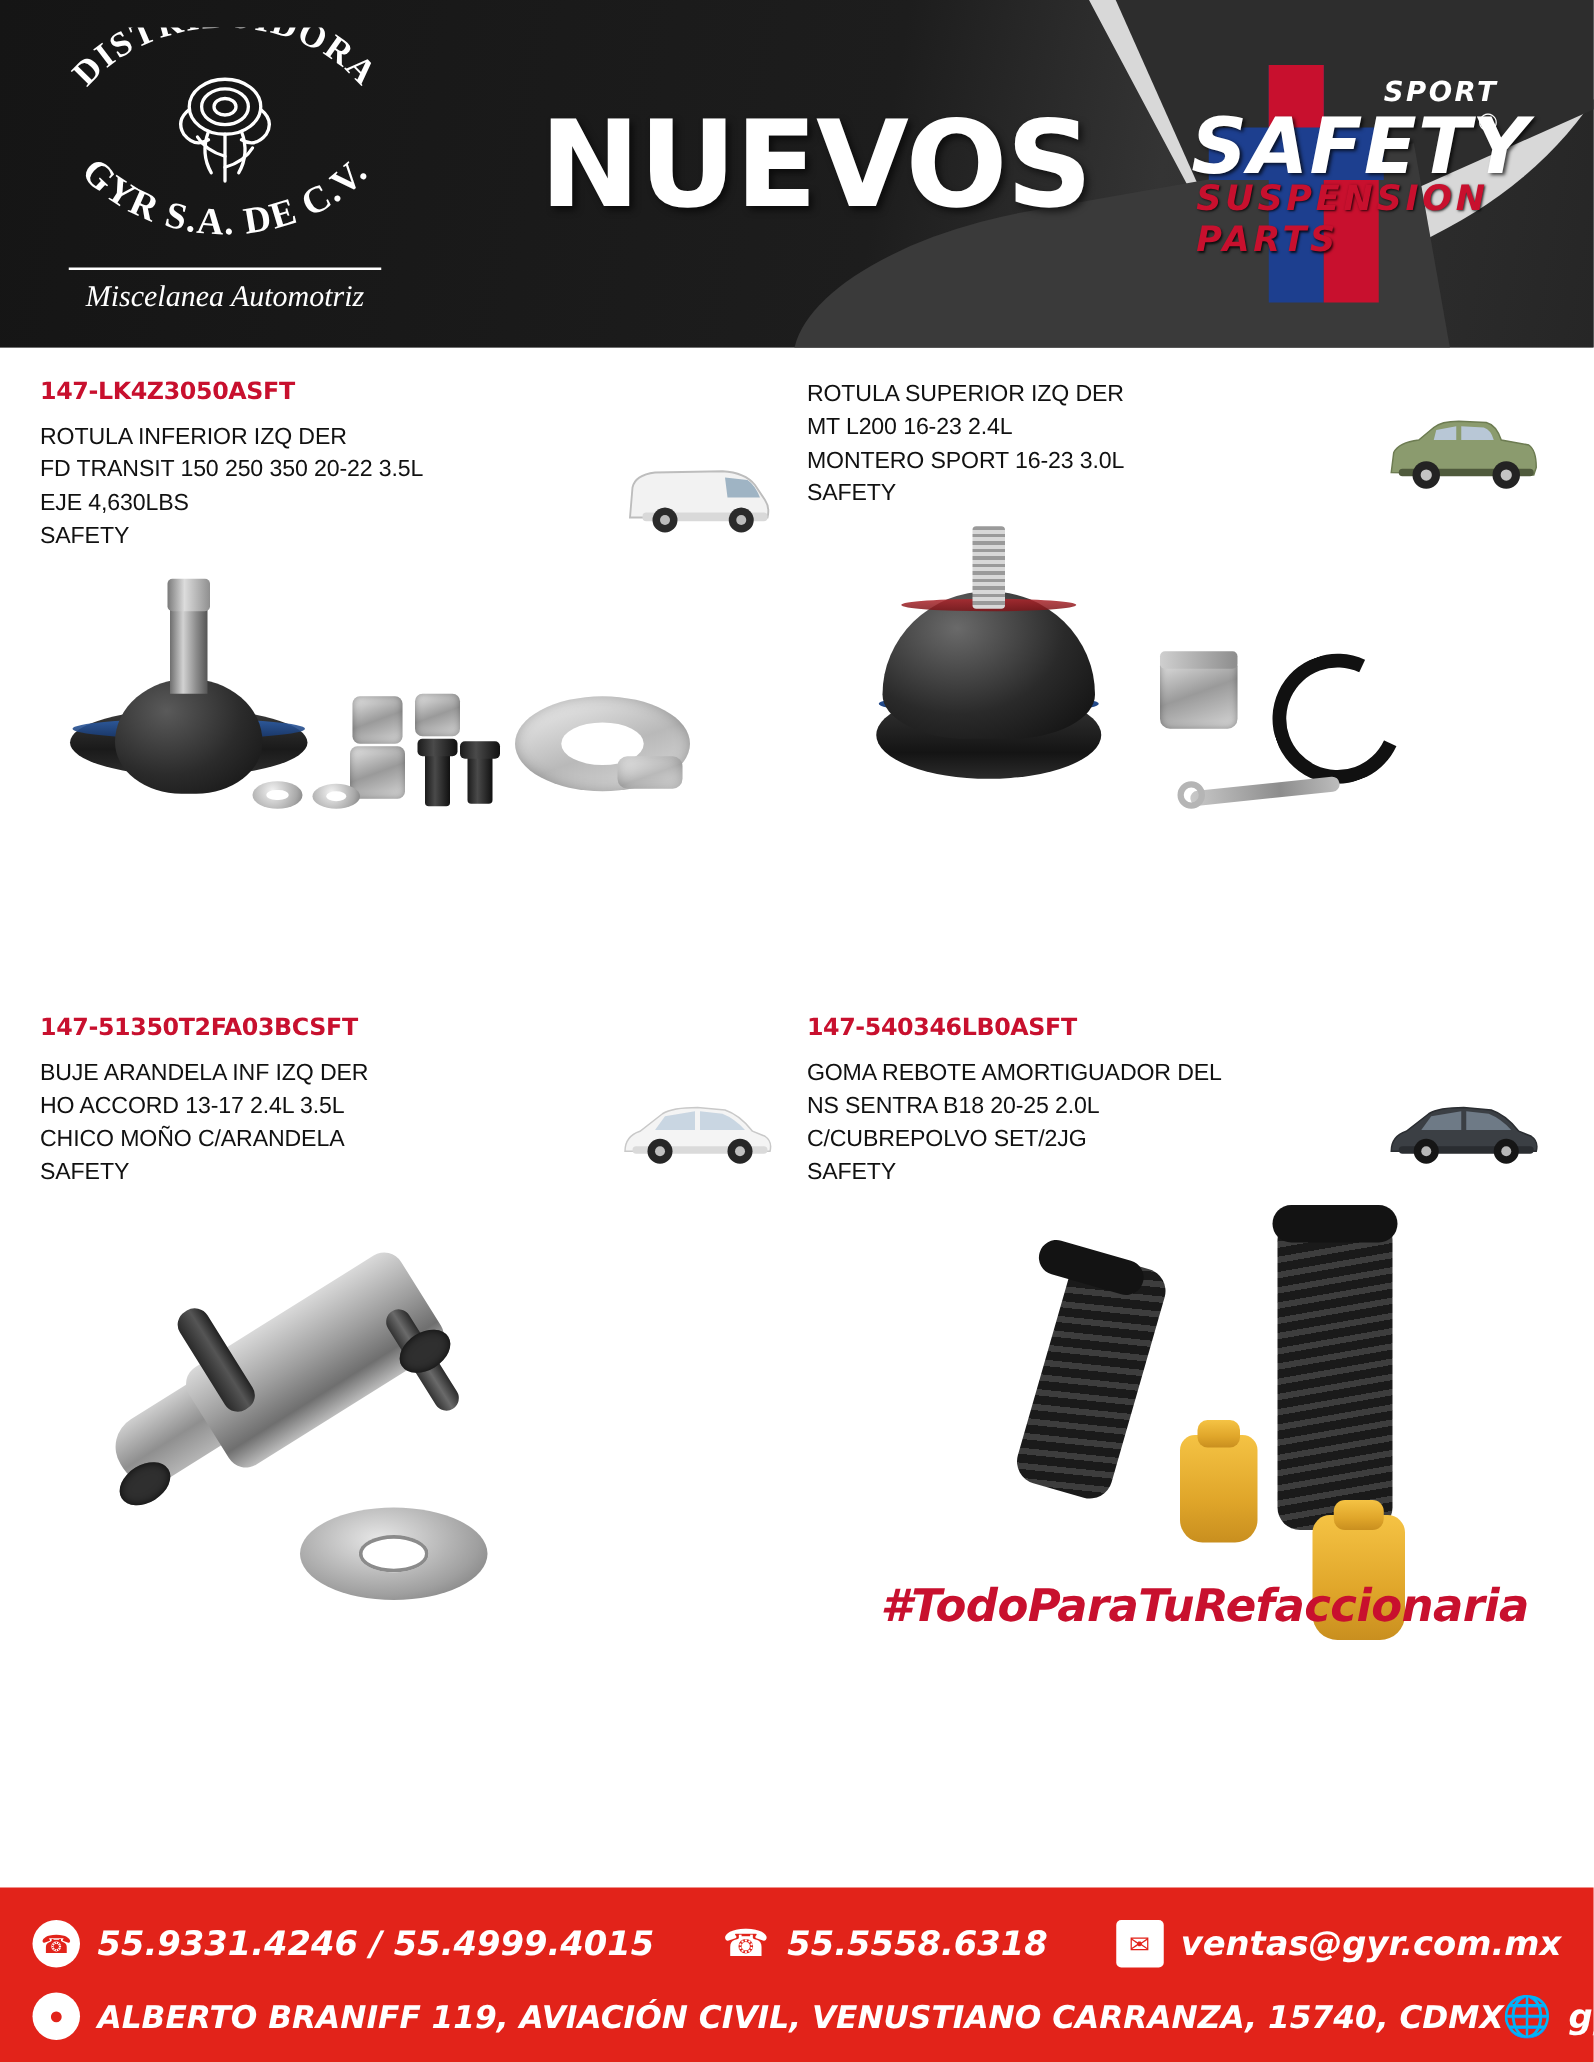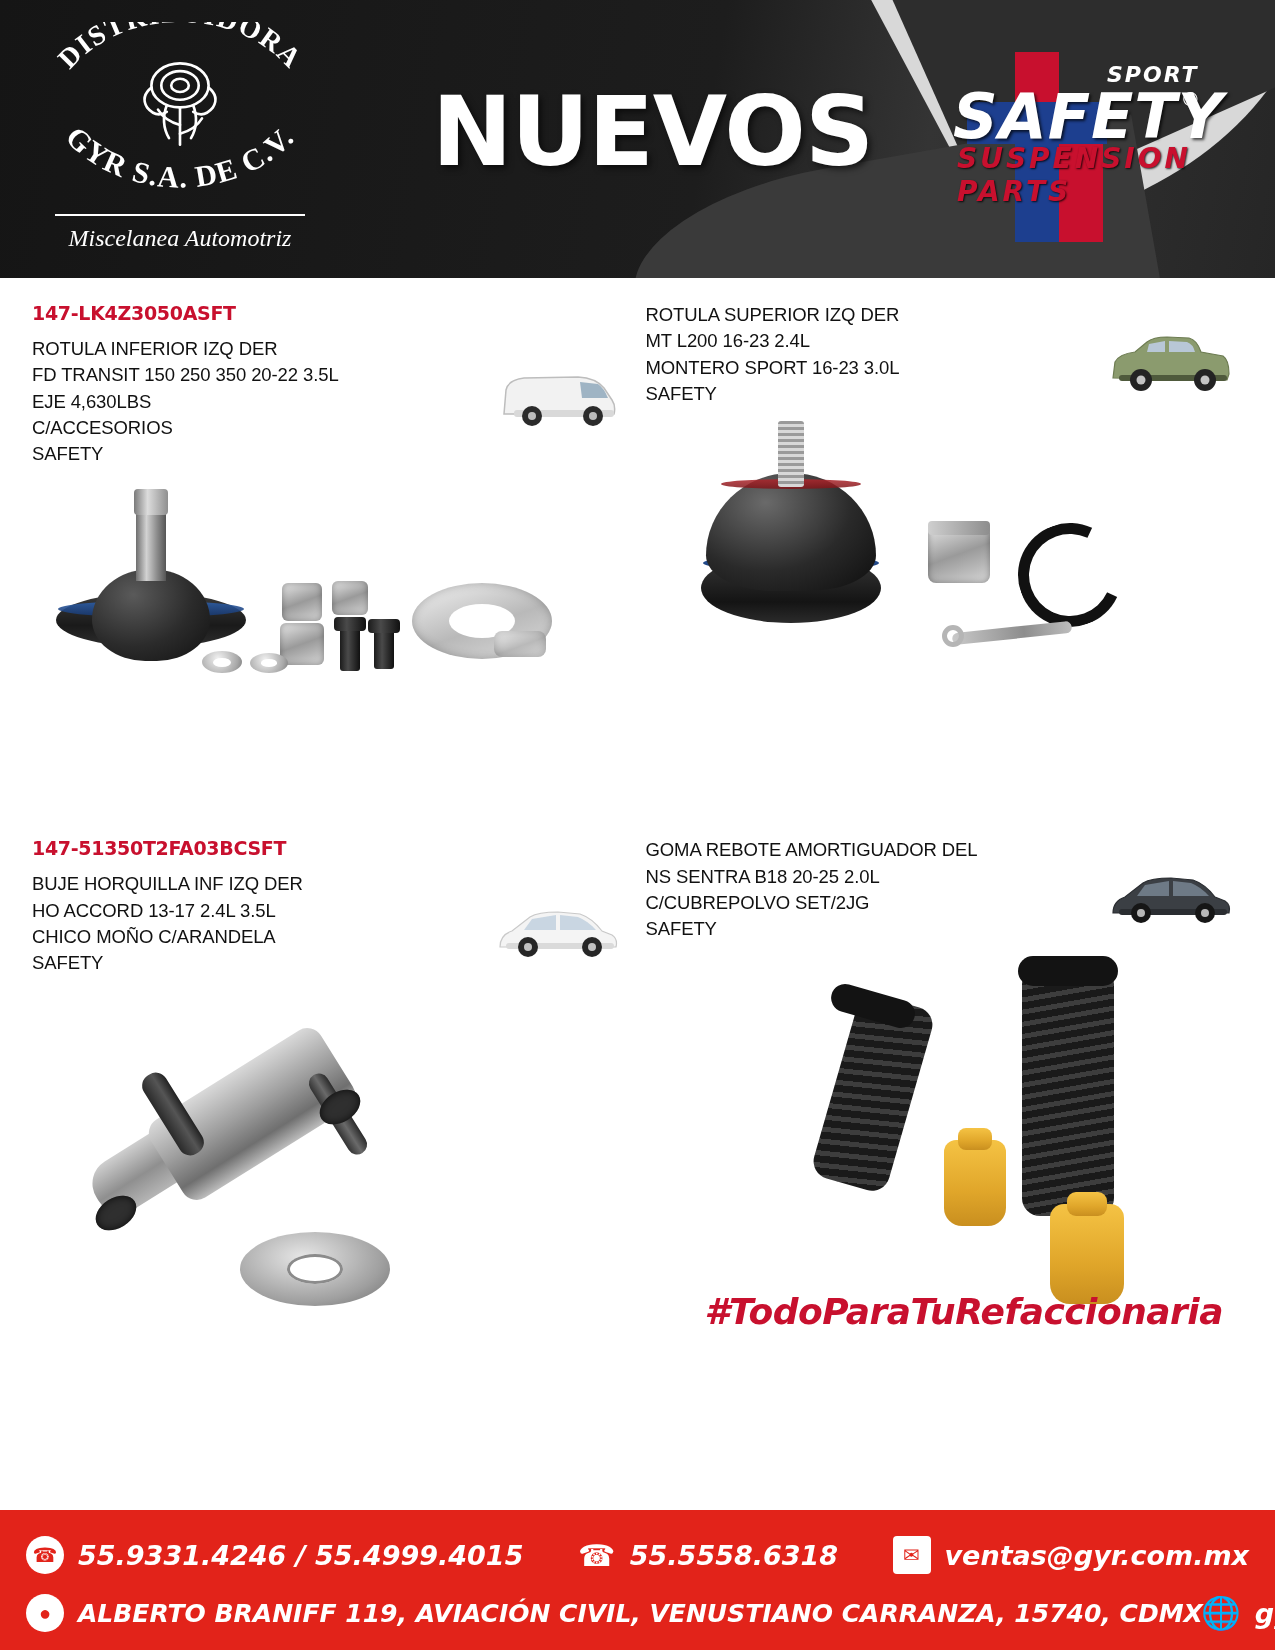--- a/index.html
+++ b/index.html
@@ -473,21 +473,20 @@
     <div class="row">
 
       <div class="cell">
         <div class="cell-pad">
           <div class="part-no">147-LK4Z3050ASFT</div>
           <div class="cell-head">
             <div class="cell-text">
               <div class="desc-line">ROTULA INFERIOR IZQ DER</div>
               <div class="desc-line">FD TRANSIT 150 250 350 20-22 3.5L</div>
               <div class="desc-line">EJE 4,630LBS</div>
-              <div class="desc-line">C/ACCESORIOS</div>
               <div class="desc-line">SAFETY</div>
             </div>
             <div class="veh-thumb">
               <svg class="veh" viewBox="0 0 130 84">
                 <path d="M12 60 L14 36 Q16 26 32 24 L86 23 Q104 24 112 34 L120 46 Q124 52 122 60 Z" fill="#f2f2f2" stroke="#bdbdbd" stroke-width="1.5"></path>
                 <path d="M88 28 L106 30 Q112 34 116 44 L90 44 Z" fill="#9fb4c4"></path>
                 <rect x="22" y="56" width="100" height="7" rx="3" fill="#d9d9d9"></rect>
                 <circle cx="40" cy="62" r="10" fill="#2b2b2b"></circle>
                   <circle cx="40" cy="62" r="4" fill="#bdbdbd"></circle>
                 <circle cx="101" cy="62" r="10" fill="#2b2b2b"></circle>
@@ -555,21 +554,21 @@
       </div>
     </div>
 
     <div class="row">
 
       <div class="cell">
         <div class="cell-pad" style="padding-top:34px;">
           <div class="part-no">147-51350T2FA03BCSFT</div>
           <div class="cell-head">
             <div class="cell-text">
-              <div class="desc-line">BUJE HORQUILLA INF IZQ DER</div>
+              <div class="desc-line">BUJE ARANDELA INF IZQ DER</div>
               <div class="desc-line">HO ACCORD 13-17 2.4L 3.5L</div>
               <div class="desc-line">CHICO MOÑO C/ARANDELA</div>
               <div class="desc-line">SAFETY</div>
             </div>
             <div class="veh-thumb">
               <svg class="veh" viewBox="0 0 130 84">
                 <path d="M8 58 Q8 46 20 42 L38 28 Q46 23 66 23 L88 25 Q100 29 110 42 L120 46 Q126 50 124 58 Z" fill="#f4f4f4" stroke="#c9c9c9" stroke-width="1.2"></path>
                 <path d="M40 30 L64 26 L64 41 L32 41 Z" fill="#c9d6e2"></path>
                 <path d="M68 26 L86 28 Q96 32 104 41 L68 41 Z" fill="#c9d6e2"></path>
                 <rect x="14" y="54" width="108" height="6" rx="3" fill="#dadada"></rect>
@@ -588,20 +587,21 @@
             <div class="ph bush-eye" style="width:44px;height:30px;left:286px;top:110px;transform:rotate(-32deg);"></div>
             <div class="ph bush-eye" style="width:44px;height:30px;left:62px;top:216px;transform:rotate(-32deg);"></div>
             <div class="ph bush-washer"></div>
             <div class="ph bush-washer-hole"></div>
           </div>
         </div>
       </div>
 
       <div class="cell">
         <div class="cell-pad" style="padding-top:34px;">
+          <div class="part-no">147-540346LB0ASFT</div>
           <div class="cell-head">
             <div class="cell-text">
               <div class="desc-line">GOMA REBOTE AMORTIGUADOR DEL</div>
               <div class="desc-line">NS SENTRA B18 20-25 2.0L</div>
               <div class="desc-line">C/CUBREPOLVO SET/2JG</div>
               <div class="desc-line">SAFETY</div>
             </div>
             <div class="veh-thumb">
               <svg class="veh" viewBox="0 0 130 84">
                 <path d="M8 58 Q8 46 20 42 L38 28 Q46 23 66 23 L88 25 Q100 29 110 42 L120 46 Q126 50 124 58 Z" fill="#3b3f44" stroke="#2a2d31" stroke-width="1.2"></path>

